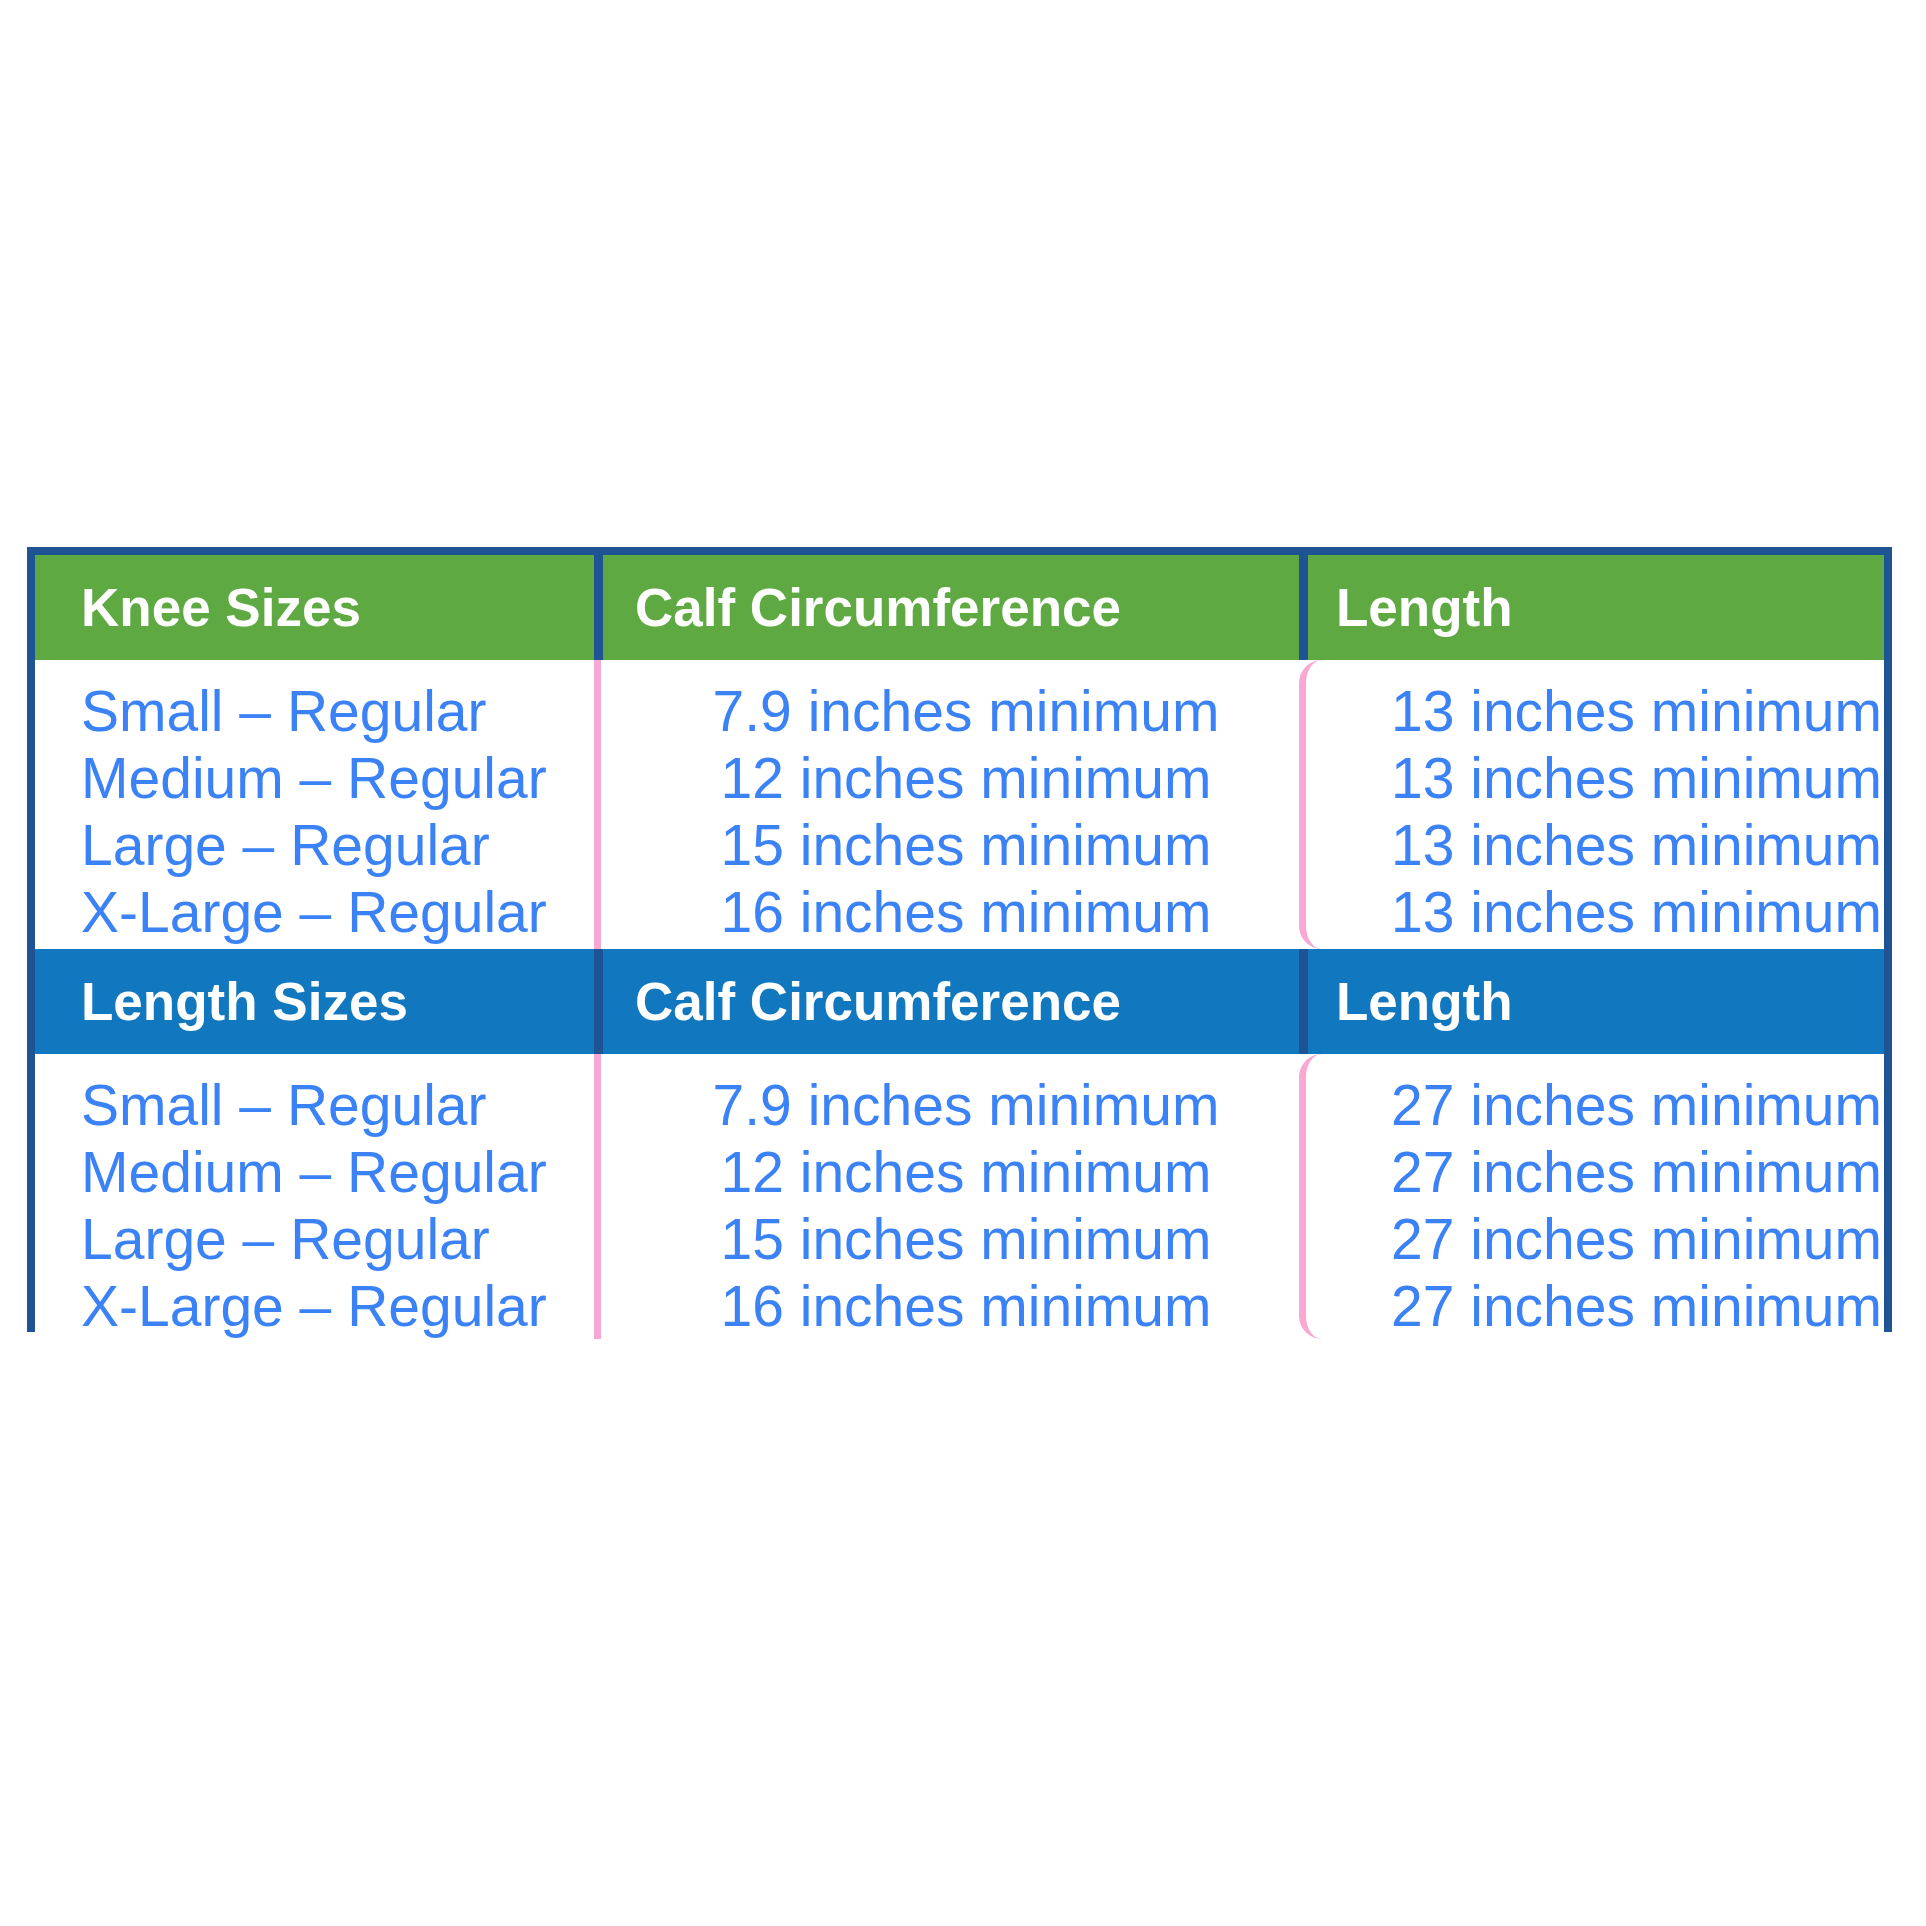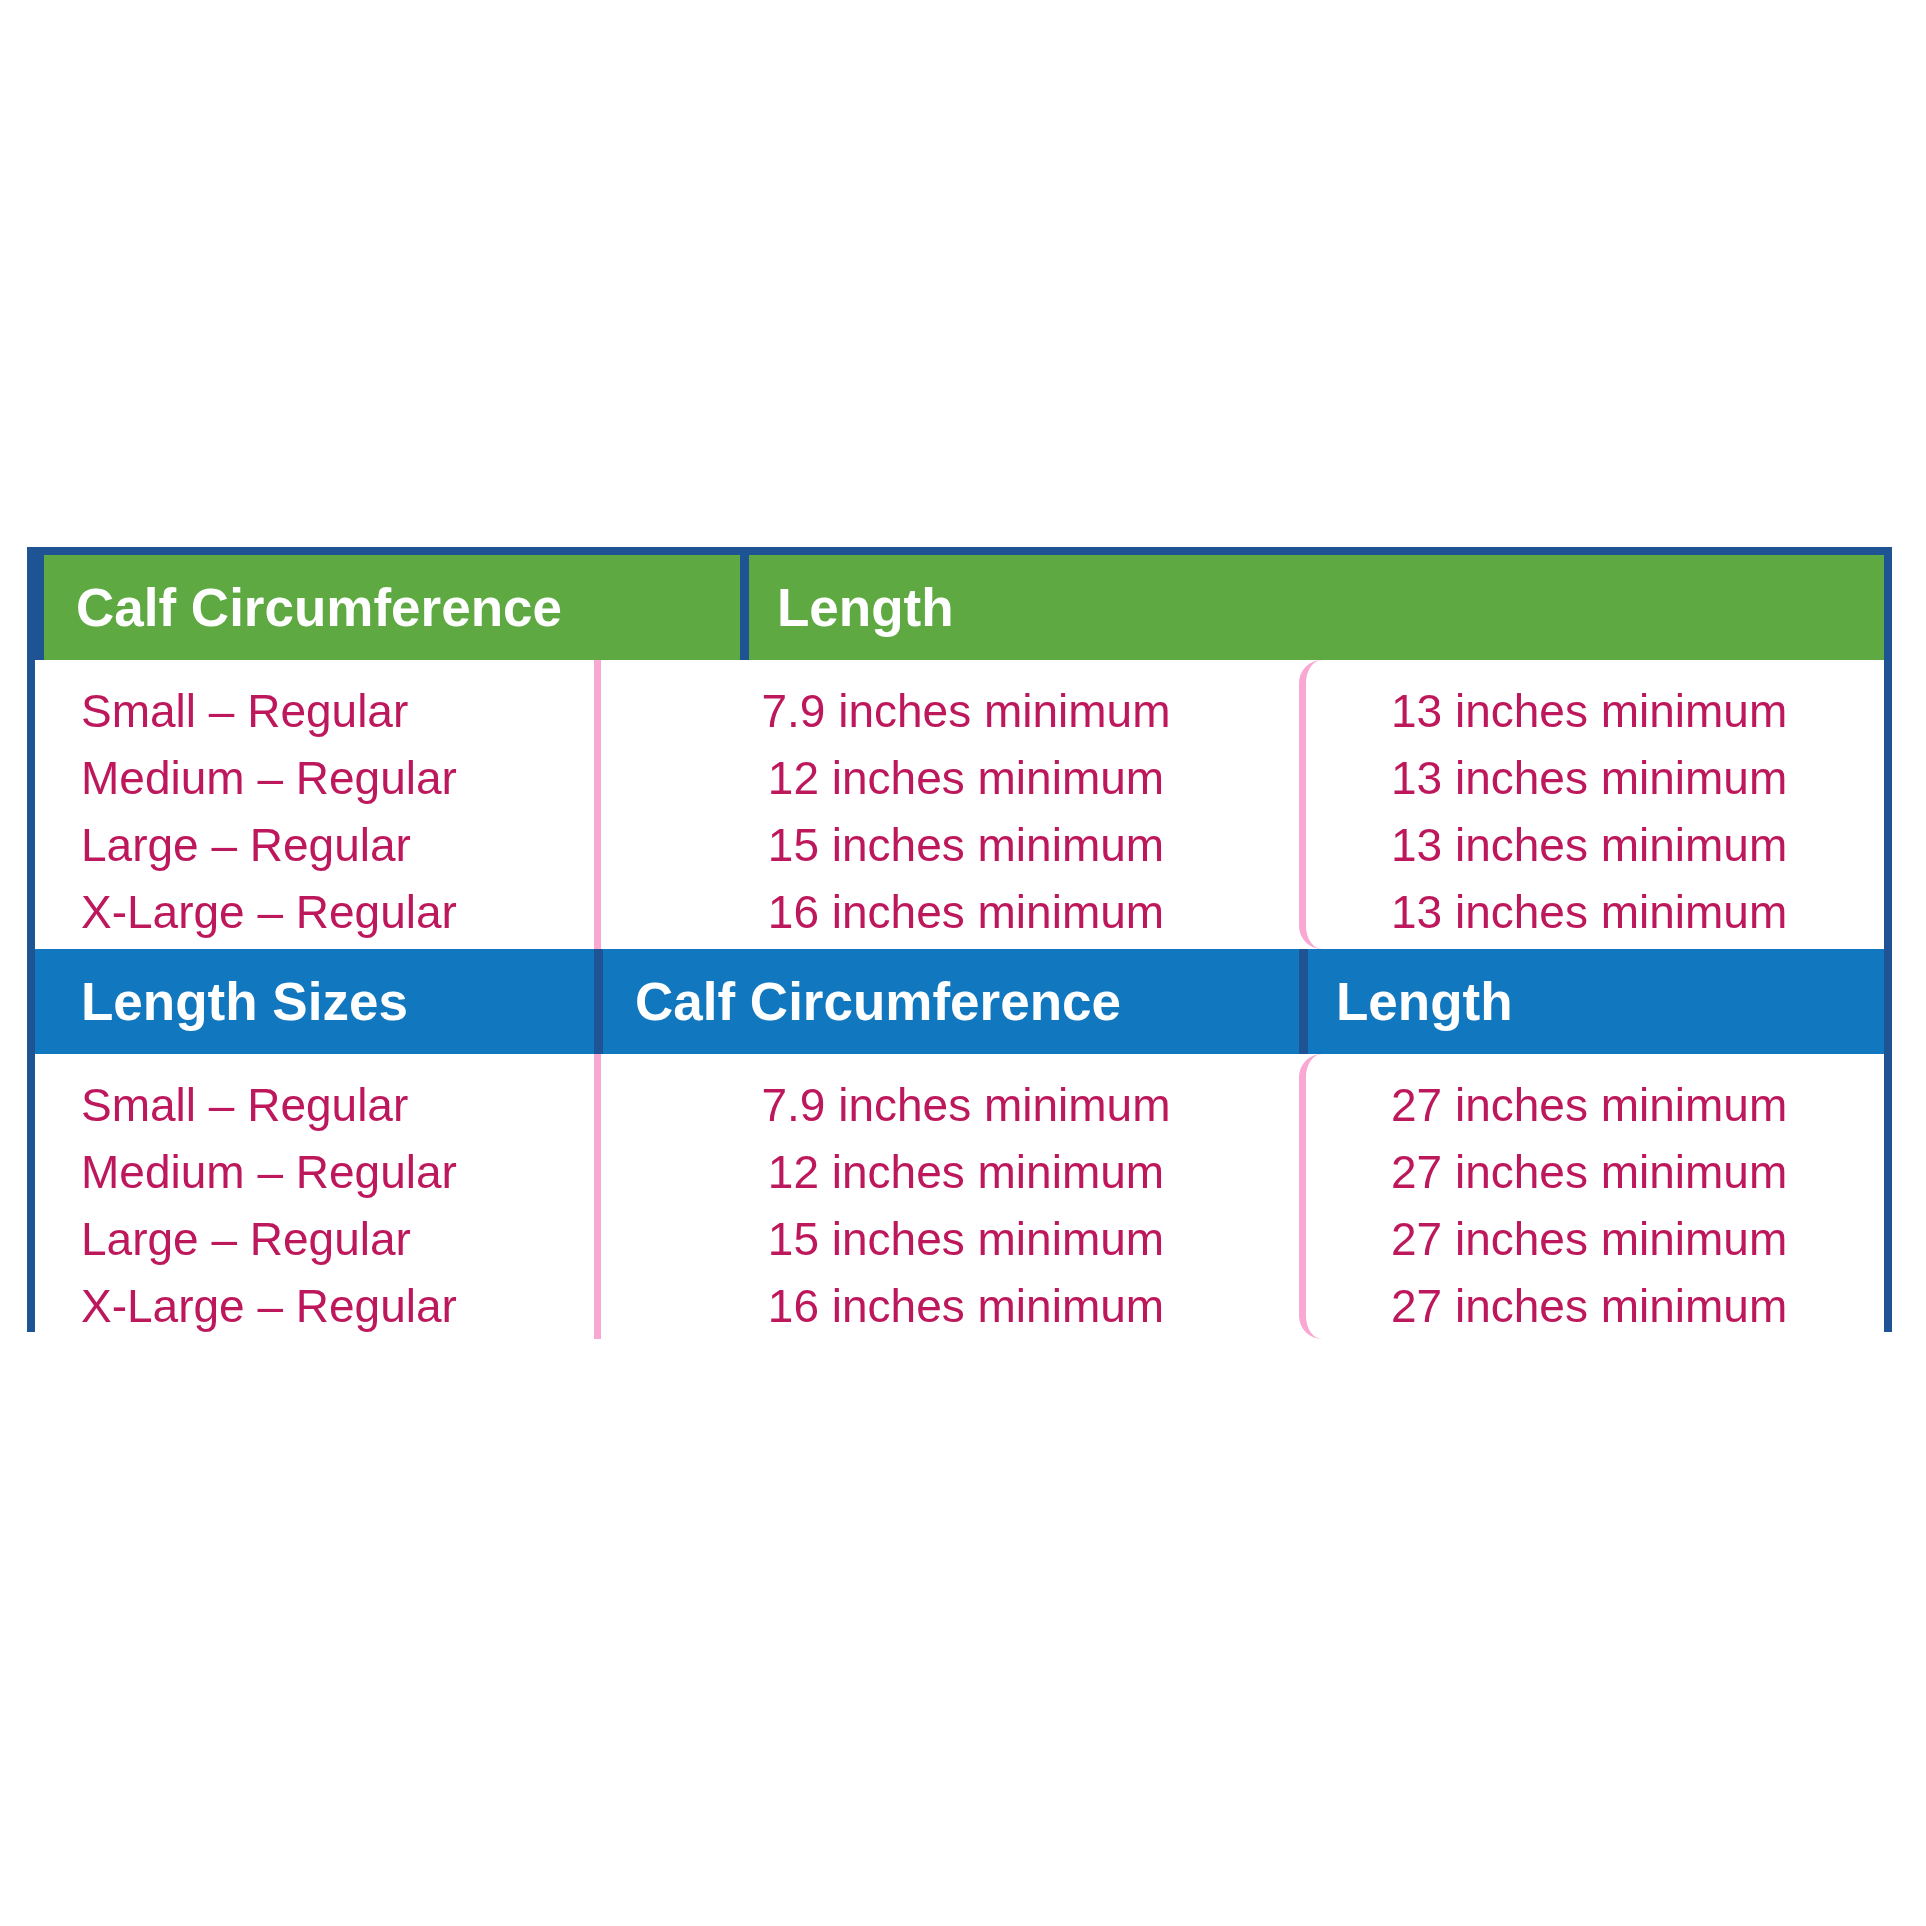--- a/index.html
+++ b/index.html
@@ -71,37 +71,38 @@
     box-sizing: border-box;
     padding-top: 18px;
     padding-bottom: 16px;
   }
   .body-col.col-2,
   .body-col.col-3 { border-left: 7px solid #f9a8d4; }
 
   .body-col.col-3 { padding-left: 85px; border-radius: 23px; }
 
   .cell-line {
-    color: #be185d;
-    font-size: 46px;
+    color: #3b82f6;
+    font-size: 57px;
     line-height: 67px;
     white-space: nowrap;
   }
 
   .knee-body  { height: 289px; }
   .thigh-body { height: 285px; }
 </style>
 </head>
 <body>
 
 <div id="size-chart">
 
   <div class="section">
 
     <div class="header-row green">
+      <div class="header-cell col-1">Knee Sizes</div>
       <div class="header-cell col-2">Calf Circumference</div>
       <div class="header-cell col-3">Length</div>
     </div>
 
     <div class="body-block knee-body">
 
       <div class="body-col col-1">
         <div class="cell-line">Small – Regular</div>
         <div class="cell-line">Medium – Regular</div>
         <div class="cell-line">Large – Regular</div>

